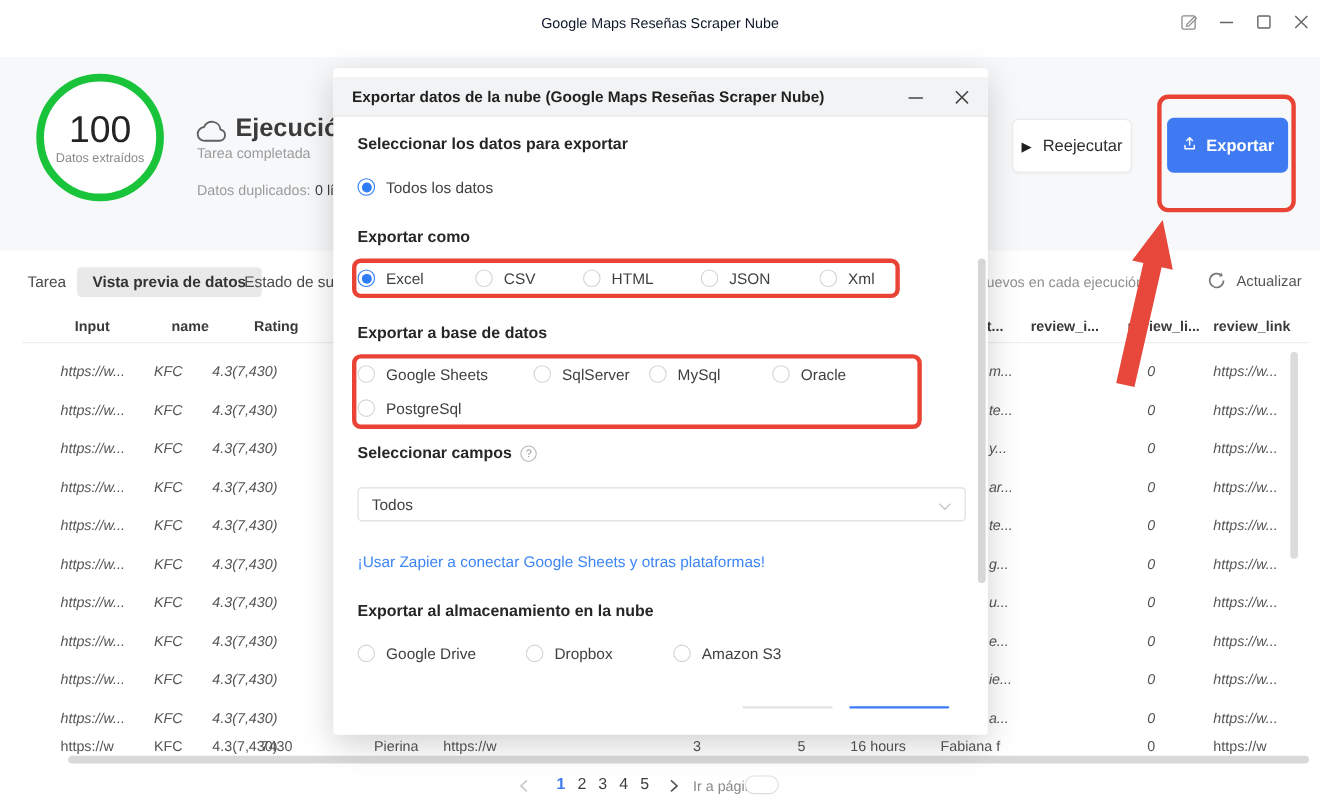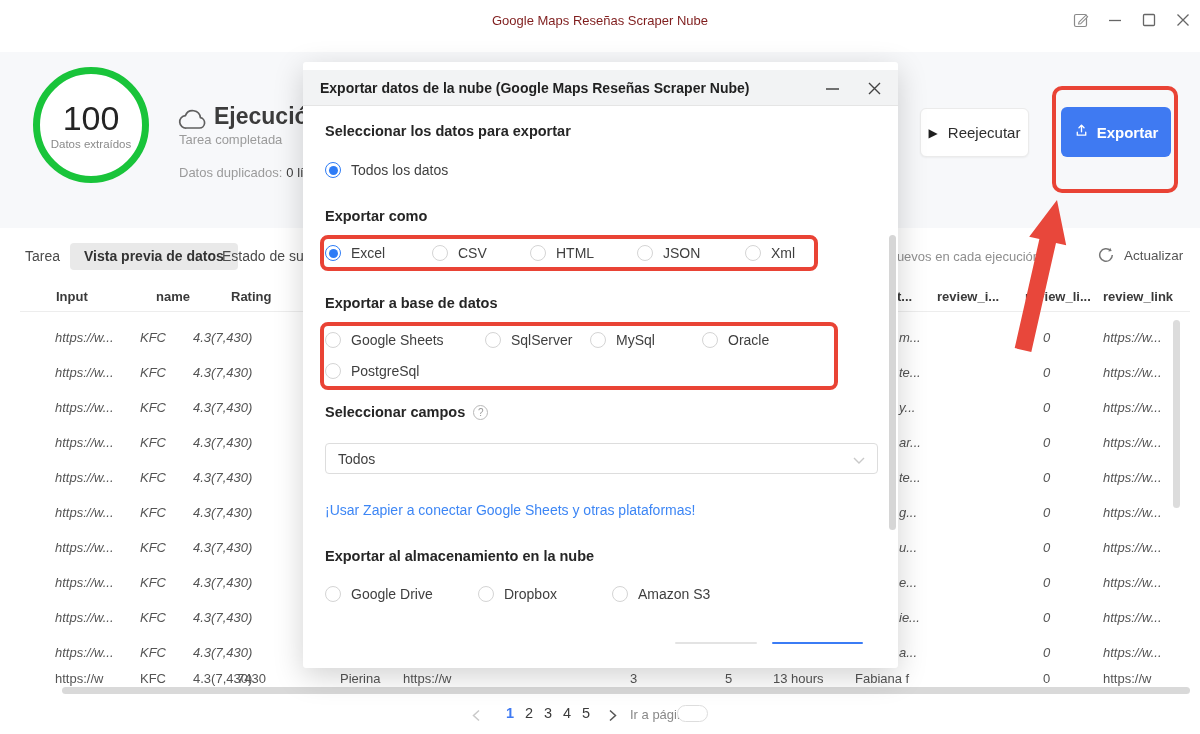--- a/index.html
+++ b/index.html
@@ -2,21 +2,21 @@
 <html><head>
 <meta charset="utf-8">
 <style>
   * { margin:0; padding:0; box-sizing:border-box; }
   html,body { background:#fff; }
   body { font-family:"Liberation Sans","DejaVu Sans",sans-serif; }
   .screen { position:relative; width:1200px; height:734px; background:#fff; overflow:hidden; }
 
   
   .topbar { position:absolute; left:0; top:0; width:1200px; height:52px; background:#fff; z-index:2; }
-  .win-title { position:absolute; left:0; right:0; top:13px; text-align:center; font-size:13px; color:#7f1d1d; }
+  .win-title { position:absolute; left:0; right:0; top:13px; text-align:center; font-size:13px; color:#0f172a; }
   .winbtn { position:absolute; top:11px; width:18px; height:18px; display:flex; align-items:center; justify-content:center; cursor:default; }
 
   
   .panel { position:absolute; left:0; top:52px; width:1200px; height:176px; background:#f7f8fa; z-index:2; }
   .ring { position:absolute; left:33px; top:15px; width:116px; height:116px; border:7px solid #19c43a; border-radius:50%; background:#fff; display:flex; flex-direction:column; align-items:center; justify-content:center; }
   .ring .big { font-size:34px; color:#242424; line-height:36px; }
   .ring .small { font-size:11.5px; color:#8a8a8a; margin-top:2px; }
   .cloud-ic { position:absolute; left:178px; top:56px; }
   .run-title { position:absolute; left:214px; top:51px; font-size:23px; font-weight:600; color:#3c3c3c; white-space:nowrap; }
   .task-status { position:absolute; left:179px; top:80px; font-size:13px; color:#9b9b9b; }
@@ -148,21 +148,21 @@
       <svg width="16" height="16" viewBox="0 0 16 16">
           <path d="M14.3 8a6.3 6.3 0 1 1-1.8-4.4" fill="none" stroke="#777" stroke-width="1.5"></path>
           <path d="M12.2 0.8l1.5 3.2-3.4 0.5z" fill="#777"></path>
         </svg>
     </span>
     <span class="refresh-label">Actualizar</span>
   </div>
 
   <div class="tbl">
     <div id="thead">
-        <span class="th" style="left: 56px;">Input</span>
+        <span class="th" style="left: 68px;">Input</span>
         <span class="th" style="left: 156px;">name</span>
         <span class="th" style="left: 231px;">Rating</span>
         <span class="th" style="left: 897px;">t...</span>
         <span class="th" style="left: 937px;">review_i...</span>
         <span class="th" style="left: 1025px;">review_li...</span>
         <span class="th" style="left: 1103px; text-align: center;">review_link</span>
       </div>
     <div class="hline"></div>
     <div id="tbody">
         <div class="trow" style="top: 320px;">
@@ -248,21 +248,21 @@
       </div>
     <div class="brow" id="brow">
         <span class="td" style="left: 55px;">https://w</span>
         <span class="td" style="left: 140px;">KFC</span>
         <span class="td" style="left: 193px;">4.3(7,430)</span>
         <span class="td" style="left: 237px;">7430</span>
         <span class="td" style="left: 340px;">Pierina</span>
         <span class="td" style="left: 403px;">https://w</span>
         <span class="td" style="left: 630px;">3</span>
         <span class="td" style="left: 725px;">5</span>
-        <span class="td" style="left: 773px;">13 hours</span>
+        <span class="td" style="left: 773px;">16 hours</span>
         <span class="td" style="left: 855px;">Fabiana f</span>
         <span class="td" style="left: 1043px;">0</span>
         <span class="td" style="left: 1103px;">https://w</span>
       </div>
     <div class="hscroll"></div>
     <div class="vscroll"></div>
   </div>
 
   <div class="pager">
     <span class="pchev" style="left:472px">

